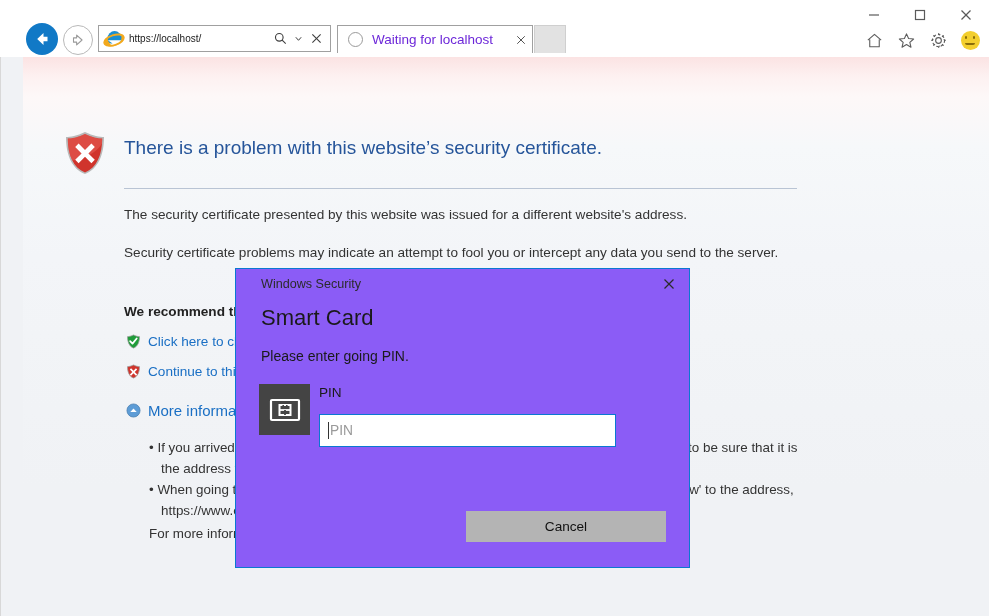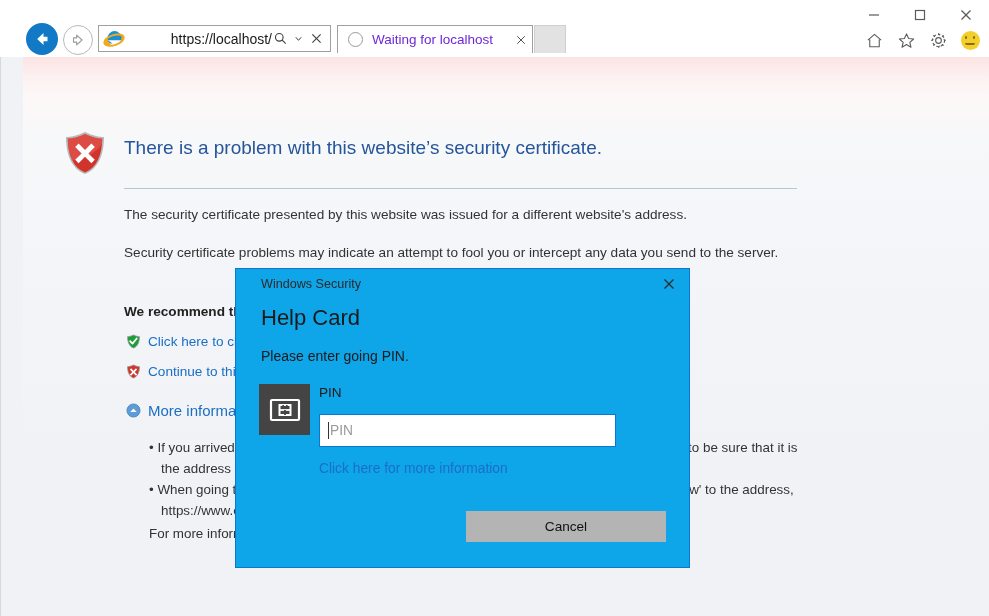--- a/index.html
+++ b/index.html
@@ -17,21 +17,21 @@
   .win-btn{width:46px;height:30px;display:flex;align-items:center;justify-content:center;color:#5a5a5a;}
   .win-btn svg{display:block;}
   .back-btn{position:absolute;left:26px;top:23px;width:32px;height:32px;border-radius:50%;
             background:#1179c6;display:flex;align-items:center;justify-content:center;}
   .fwd-btn{position:absolute;left:63px;top:25px;width:28px;height:28px;border-radius:50%;
            border:1px solid #b9b9b9;background:#fff;display:flex;align-items:center;justify-content:center;}
 
   .addr{position:absolute;left:98px;top:25px;width:233px;height:27px;border:1px solid #a0a0a0;
         background:#fff;display:flex;align-items:center;box-sizing:border-box;}
   .ie-logo{width:22px;height:22px;margin-left:4px;flex:0 0 auto;}
-  .addr-text{font-size:14px;color:#1a1a1a;margin-left:4px;flex:1 1 auto;white-space:nowrap;overflow:hidden;text-align:right;}
+  .addr-text{font-size:10px;color:#1a1a1a;margin-left:4px;flex:1 1 auto;white-space:nowrap;overflow:hidden;}
   .addr-icons{display:flex;align-items:center;gap:2px;margin-right:6px;color:#3d3d3d;}
   .addr-ic{width:16px;height:20px;display:flex;align-items:center;justify-content:center;}
 
   .tab{position:absolute;left:337px;top:25px;width:196px;height:28px;border:1px solid #a0a0a0;
        border-bottom:none;background:#fff;box-sizing:border-box;display:flex;align-items:center;}
   .tab-spin{width:13px;height:13px;border:1.6px solid #9a9a9a;border-radius:50%;margin-left:10px;flex:0 0 auto;}
   .tab-title{font-size:13.5px;color:#6d28d9;margin-left:9px;flex:1 1 auto;white-space:nowrap;overflow:hidden;}
   .tab-x{width:22px;display:flex;align-items:center;justify-content:center;color:#555;}
   .newtab{position:absolute;left:534px;top:25px;width:32px;height:28px;background:#e2e2e2;
           border:1px solid #cfcfcf;border-bottom:none;box-sizing:border-box;}
@@ -67,21 +67,21 @@
   .l2{left:103px;top:307px;}
   .l3{left:103px;top:345px;}
   .l3 .lnk-txt{font-size:15px;}
 
   .bullets{position:absolute;left:126px;top:380px;width:660px;font-size:13.4px;color:#333;line-height:21px;}
   .bullets .b{text-indent:-12px;padding-left:12px;}
   .more-info{position:absolute;left:126px;top:469px;font-size:13.4px;color:#333;}
 
   
   .dlg{position:absolute;left:235px;top:268px;width:455px;height:300px;
-       background:#0ea5e9;border:1px solid #0a78d1;box-sizing:border-box;}
+       background:#8b5cf6;border:1px solid #0a78d1;box-sizing:border-box;}
   .dlg-hdr{position:absolute;left:0;top:0;right:0;height:32px;}
   .dlg-hdr-title{position:absolute;left:25px;top:8px;font-size:12.6px;color:#2b2b2b;}
   .dlg-close{position:absolute;right:0;top:0;width:40px;height:30px;display:flex;align-items:center;justify-content:center;color:#2b2b2b;}
   .dlg-h1{position:absolute;left:25px;top:36px;font-size:22px;color:#1a1a1a;}
   .dlg-sub{position:absolute;left:25px;top:79px;font-size:14px;color:#1a1a1a;}
 
   .card-ico{position:absolute;left:259px;top:384px;width:51px;height:51px;background:#444444;
             display:flex;align-items:center;justify-content:center;}
   .pin-label{position:absolute;left:319px;top:385px;font-size:13.6px;color:#1a1a1a;}
   .pin-input{position:absolute;left:319px;top:414px;width:297px;height:33px;background:#fff;
@@ -259,37 +259,36 @@
     <div class="dlg-hdr">
       <span class="dlg-hdr-title">Windows Security</span>
       <span class="dlg-close">
         <svg width="12" height="12" viewBox="0 0 12 12">
             <line x1="1.5" y1="1.5" x2="10.5" y2="10.5" stroke="#2b2b2b" stroke-width="1.25"></line>
             <line x1="10.5" y1="1.5" x2="1.5" y2="10.5" stroke="#2b2b2b" stroke-width="1.25"></line>
           </svg>
       </span>
     </div>
 
-    <div class="dlg-h1">Help Card</div>
+    <div class="dlg-h1">Smart Card</div>
     <div class="dlg-sub">Please enter going PIN.</div>
   </div>
 
   <div class="card-ico">
     <svg width="34" height="34" viewBox="0 0 34 34">
       <rect x="3" y="7" width="28" height="20" rx="1" fill="none" stroke="#ffffff" stroke-width="2.2"></rect>
       <rect x="11.5" y="12" width="11" height="10" fill="none" stroke="#ffffff" stroke-width="2"></rect>
       <line x1="15.2" y1="12" x2="15.2" y2="15.4" stroke="#444444" stroke-width="1.6"></line>
       <line x1="18.8" y1="12" x2="18.8" y2="15.4" stroke="#444444" stroke-width="1.6"></line>
       <line x1="11.5" y1="17" x2="22.5" y2="17" stroke="#ffffff" stroke-width="1.8"></line>
       <line x1="17" y1="17" x2="17" y2="22" stroke="#444444" stroke-width="1.8"></line>
     </svg>
   </div>
 
   <div class="pin-label">PIN</div>
   <div class="pin-input">
     <span class="pin-caret"></span>
     <span class="pin-ph">PIN</span>
   </div>
-  <div class="dlg-link">Click here for more information</div>
 
   <button class="dlg-btn btn-cancel">Cancel</button>
 
 </div>
 
 </body></html>

